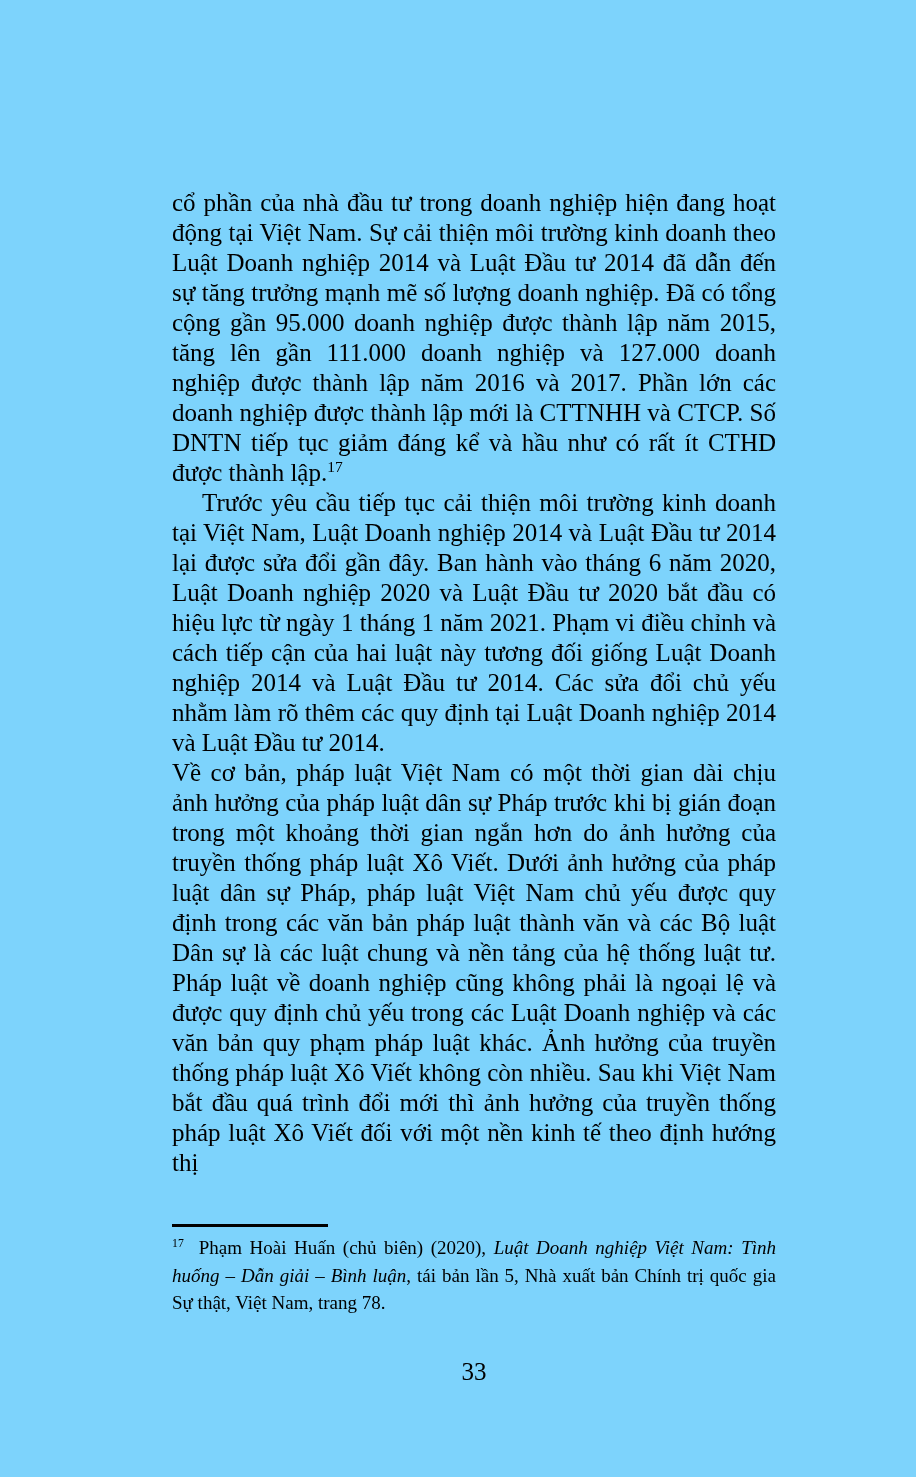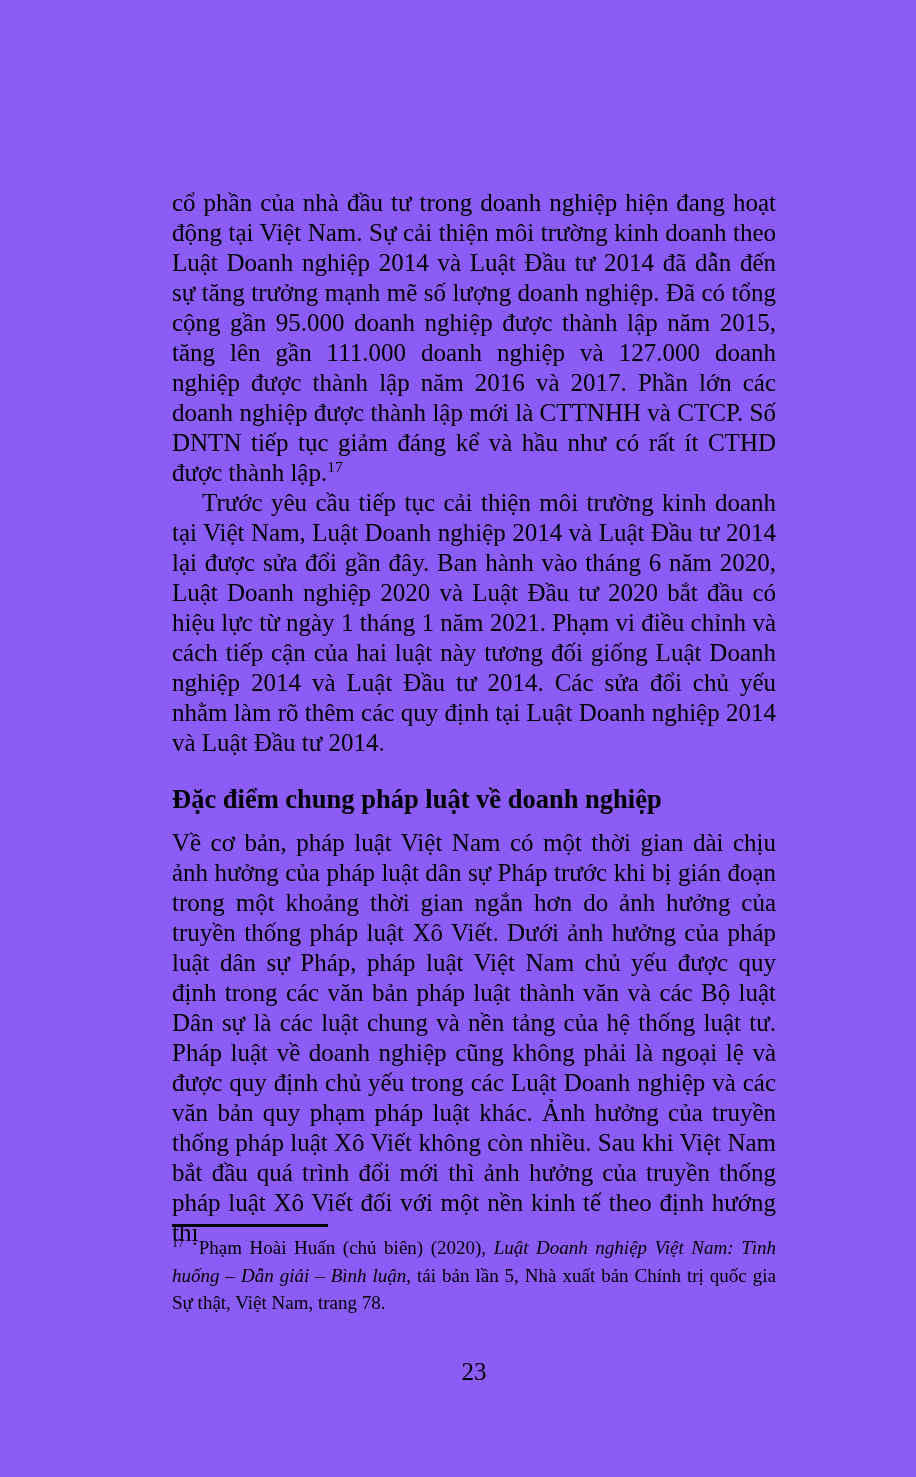--- a/index.html
+++ b/index.html
@@ -4,21 +4,21 @@
 <style>
   html, body {
     margin: 0;
     padding: 0;
     background: #ffffff;
   }
   .page {
     position: relative;
     width: 916px;
     height: 1477px;
-    background: #8b5cf6;
+    background: #7dd3fc;
     color: #000000;
     font-family: "Liberation Serif", "DejaVu Serif", serif;
     overflow: hidden;
   }
   .text-block {
     position: absolute;
     left: 172px;
     top: 188px;
     width: 604px;
     font-size: 25px;
@@ -80,26 +80,25 @@
 <body>
 
 <div class="page">
 
   <div class="text-block">
 
     <p class="body-para"><span>cổ phần của nhà đầu tư trong doanh nghiệp hiện đang hoạt động tại Việt Nam. Sự cải thiện môi trường kinh doanh theo Luật Doanh nghiệp 2014 và Luật Đầu tư 2014 đã dẫn đến sự tăng trưởng mạnh mẽ số lượng doanh nghiệp. Đã có tổng cộng gần 95.000 doanh nghiệp được thành lập năm 2015, tăng lên gần 111.000 doanh nghiệp và 127.000 doanh nghiệp được thành lập năm 2016 và 2017. Phần lớn các doanh nghiệp được thành lập mới là CTTNHH và CTCP. Số DNTN tiếp tục giảm đáng kể và hầu như có rất ít CTHD được thành lập.</span><sup class="fn-ref">17</sup></p>
 
     <p class="body-para indent">Trước yêu cầu tiếp tục cải thiện môi trường kinh doanh tại Việt Nam, Luật Doanh nghiệp 2014 và Luật Đầu tư 2014 lại được sửa đổi gần đây. Ban hành vào tháng 6 năm 2020, Luật Doanh nghiệp 2020 và Luật Đầu tư 2020 bắt đầu có hiệu lực từ ngày 1 tháng 1 năm 2021. Phạm vi điều chỉnh và cách tiếp cận của hai luật này tương đối giống Luật Doanh nghiệp 2014 và Luật Đầu tư 2014. Các sửa đổi chủ yếu nhằm làm rõ thêm các quy định tại Luật Doanh nghiệp 2014 và Luật Đầu tư 2014.</p>
 
-    <h2 class="section-heading">Đặc điểm chung pháp luật về doanh nghiệp</h2>
 
     <p class="body-para">Về cơ bản, pháp luật Việt Nam có một thời gian dài chịu ảnh hưởng của pháp luật dân sự Pháp trước khi bị gián đoạn trong một khoảng thời gian ngắn hơn do ảnh hưởng của truyền thống pháp luật Xô Viết. Dưới ảnh hưởng của pháp luật dân sự Pháp, pháp luật Việt Nam chủ yếu được quy định trong các văn bản pháp luật thành văn và các Bộ luật Dân sự là các luật chung và nền tảng của hệ thống luật tư. Pháp luật về doanh nghiệp cũng không phải là ngoại lệ và được quy định chủ yếu trong các Luật Doanh nghiệp và các văn bản quy phạm pháp luật khác. Ảnh hưởng của truyền thống pháp luật Xô Viết không còn nhiều. Sau khi Việt Nam bắt đầu quá trình đổi mới thì ảnh hưởng của truyền thống pháp luật Xô Viết đối với một nền kinh tế theo định hướng thị</p>
 
   </div>
 
   <div class="footnote-area">
     <div class="footnote-rule"></div>
     <p class="footnote-text"><sup class="fn-marker">17</sup><span>Phạm Hoài Huấn (chủ biên) (2020), </span><i>Luật Doanh nghiệp Việt Nam: Tình huống – Dẫn giải – Bình luận</i><span>, tái bản lần 5, Nhà xuất bản Chính trị quốc gia Sự thật, Việt Nam, trang 78.</span></p>
   </div>
 
-  <div class="page-number">23</div>
+  <div class="page-number">33</div>
 
 </div>
 
 </body></html>

